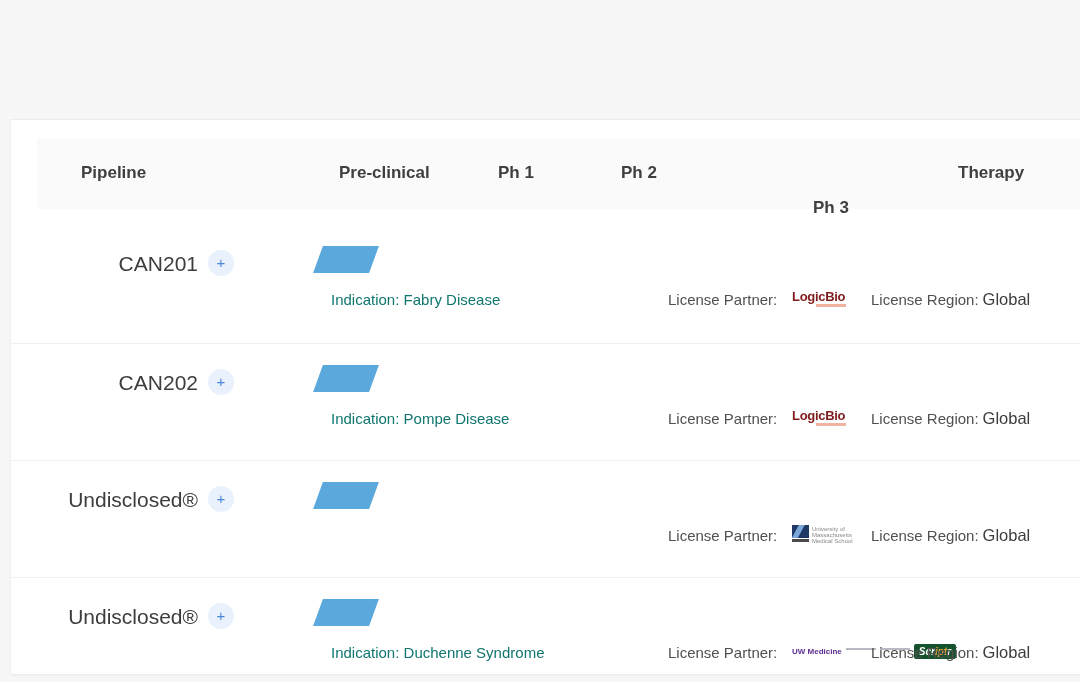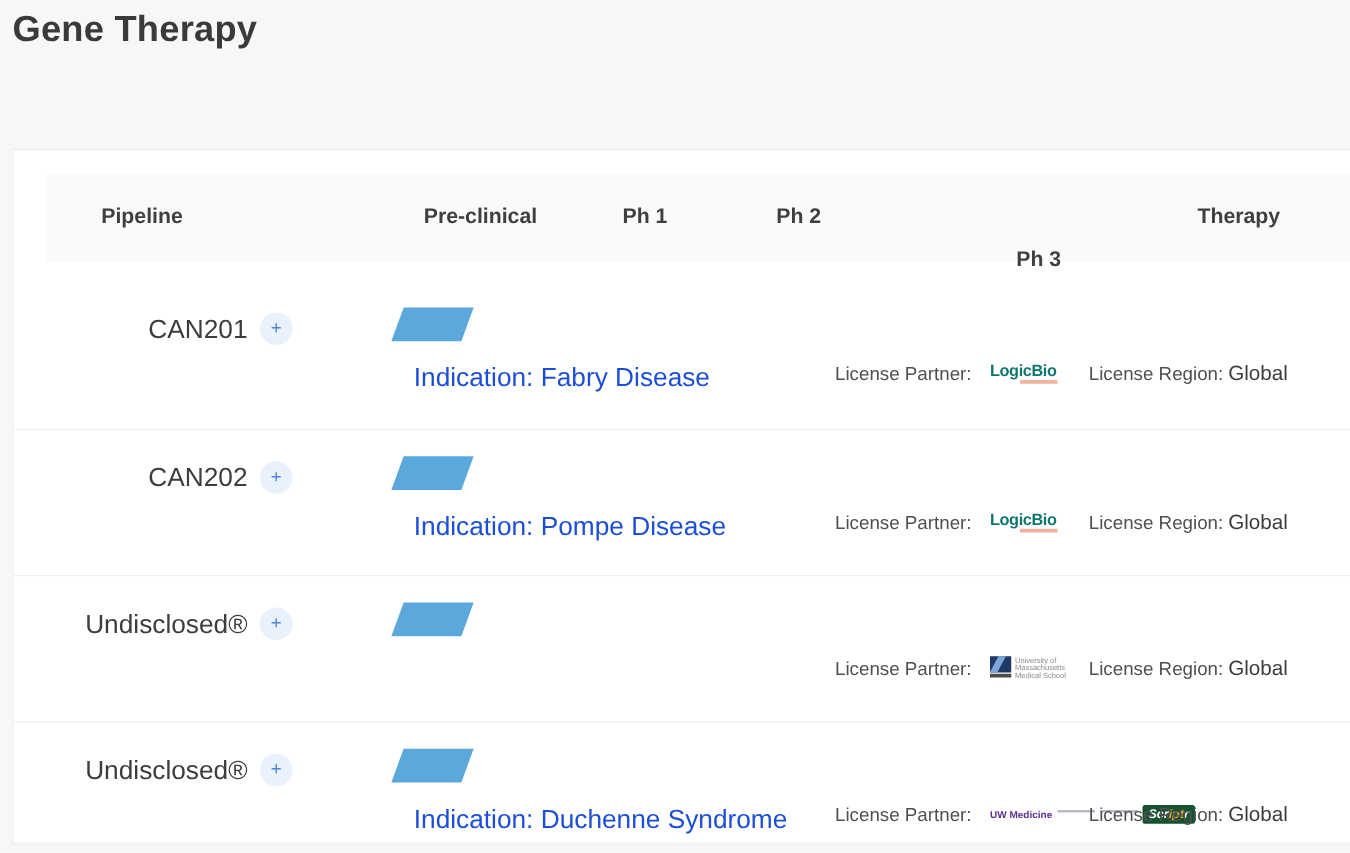--- a/index.html
+++ b/index.html
@@ -16,29 +16,29 @@
   .th.c1{left:44px;} .th.c2{left:302px;} .th.c3{left:461px;} .th.c4{left:584px;} .th.c5{left:776px;margin-top:35px;} .th.c6{left:921px;}
 
   .row{position:absolute;left:0;right:0;height:117px;}
   .row.r1{top:105px;} .row.r2{top:223px;} .row.r3{top:340px;} .row.r4{top:457px;}
   .row.r2,.row.r3,.row.r4{border-top:1px solid #efefef;}
 
   .pipe-name{position:absolute;left:0;top:27px;width:187px;text-align:right;font-size:21px;color:#3d3d3d;white-space:nowrap;}
   .plus-btn{position:absolute;left:197px;top:25px;width:26px;height:26px;border-radius:50%;
             background:#e9f1fc;color:#4a87d8;font-size:15px;line-height:26px;text-align:center;cursor:pointer;border:none;padding:0;}
   .bar{position:absolute;left:307px;top:21px;width:56px;height:27px;background:#5ba8dc;transform:skewX(-20deg);}
-  .indication{position:absolute;left:320px;top:66px;font-size:21px;color:#1d4ed8;white-space:nowrap;}
+  .indication{position:absolute;left:320px;top:66px;font-size:15px;color:#0f766e;white-space:nowrap;}
   .partner-label{position:absolute;left:657px;top:66px;font-size:15px;color:#505050;white-space:nowrap;}
   .logo-box{position:absolute;left:781px;top:59px;height:28px;display:flex;align-items:center;}
   .region{position:absolute;left:860px;top:65px;font-size:15px;color:#505050;white-space:nowrap;}
   .region .val{font-size:16.5px;color:#3d3d3d;margin-left:4px;margin-top:32px;}
 
   
   .logicbio{display:flex;flex-direction:column;align-items:flex-start;}
-  .logicbio .lb-text{font-size:13px;font-weight:700;color:#0f766e;letter-spacing:-.3px;line-height:13px;}
+  .logicbio .lb-text{font-size:13px;font-weight:700;color:#7f1d1d;letter-spacing:-.3px;line-height:13px;}
   .logicbio .lb-sub{width:30px;height:3px;background:#f0b3a0;margin:1px 0 0 24px;}
 
   
   .umass{display:flex;align-items:flex-start;gap:3px;}
   .umass .um-badge{width:17px;height:13px;background:#1f3864;position:relative;overflow:hidden;}
   .umass .um-badge .slash{position:absolute;left:3px;top:-2px;width:6px;height:18px;background:#7aa7d8;transform:skewX(-28deg);}
   .umass .um-bar{width:17px;height:3px;background:#4a4a4a;margin-top:1px;}
   .umass .um-text{font-size:6px;line-height:6px;color:#8a8a8a;padding-top:1px;}
 
   
@@ -46,21 +46,20 @@
   .uwmed .uw-text{font-size:8px;font-weight:700;color:#5b2e91;line-height:9px;white-space:nowrap;}
   .uwmed .uw-sub{width:30px;height:2px;background:#b9b9c6;margin:1px 0 1px 4px;}
   .scriptr{background:#14532d;border-radius:2px;padding:2px 5px;font-size:10px;font-weight:700;font-style:italic;color:#ffffff;line-height:11px;}
   .scriptr .mid{color:#e8a33d;}
 </style>
 </head>
 <body>
 
 <div id="screen">
 
-  <div class="page-title">Gene Therapy</div>
 
   <div class="card">
 
     <div class="thead" style="background: rgb(250, 250, 250);">
       <span class="th c1">Pipeline</span>
       <span class="th c2">Pre-clinical</span>
       <span class="th c3">Ph 1</span>
       <span class="th c4">Ph 2</span>
       <span class="th c5">Ph 3</span>
       <span class="th c6">Therapy</span>

